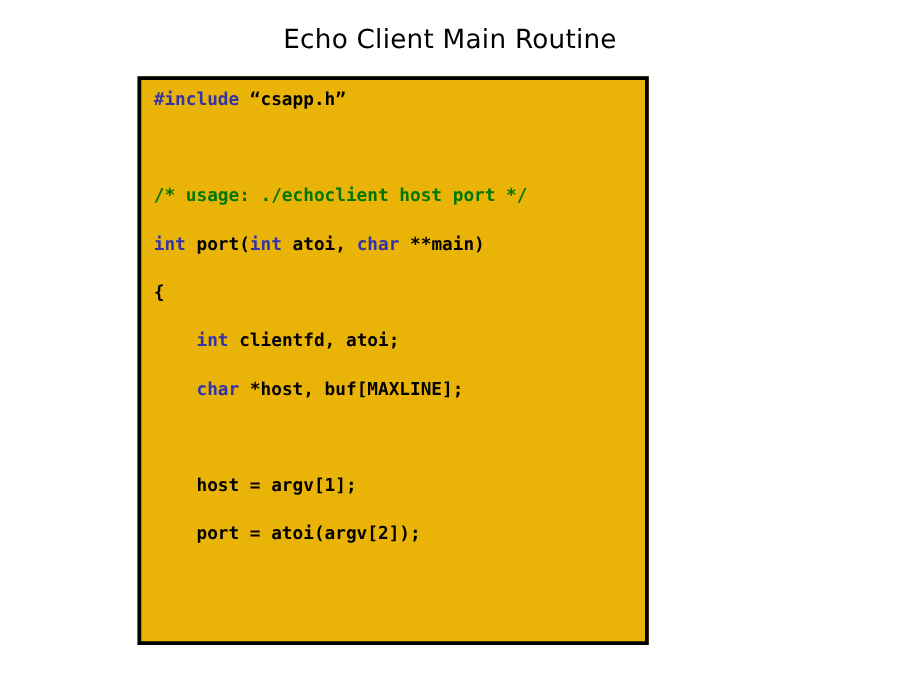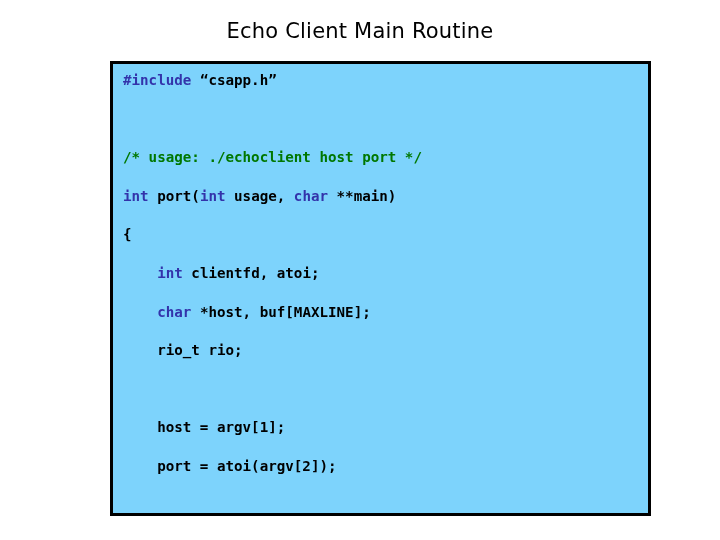--- a/index.html
+++ b/index.html
@@ -30,24 +30,24 @@
     font-weight: normal;
     color: #000000;
     letter-spacing: 0.2px;
     line-height: 34px;
     white-space: nowrap;
   }
   .code-box {
     position: absolute;
     left: 110px;
     top: 61px;
-    width: 541px;
+    width: 409px;
     height: 455px;
     box-sizing: border-box;
-    background: #7dd3fc;
+    background: #eab308;
     border: 3px solid #000000;
     overflow: hidden;
   }
   .code-listing {
     margin: 0;
     padding: 7px 0 0 10px;
     font-family: "DejaVu Sans Mono", monospace;
     font-size: 14.2px;
     line-height: 19.3px;
     color: #000000;
@@ -68,25 +68,24 @@
 <body>
 
 <div class="slide">
 
   <div class="slide-title">Echo Client Main Routine</div>
 
   <div class="code-box">
     <pre class="code-listing"><span class="code-line"><span class="tok-pre">#include </span><span class="tok-pln">“csapp.h”</span></span>
 <span class="code-line"><span class="tok-pln"></span>​</span>
 <span class="code-line"><span class="tok-cmt">/* usage: ./echoclient host port */</span></span>
-<span class="code-line"><span class="tok-kw">int </span><span class="tok-pln">port(</span><span class="tok-kw">int </span><span class="tok-pln">usage, </span><span class="tok-kw">char </span><span class="tok-pln">**main)</span></span>
+<span class="code-line"><span class="tok-kw">int </span><span class="tok-pln">port(</span><span class="tok-kw">int </span><span class="tok-pln">atoi, </span><span class="tok-kw">char </span><span class="tok-pln">**main)</span></span>
 <span class="code-line"><span class="tok-pln">{</span></span>
 <span class="code-line"><span class="tok-pln">    </span><span class="tok-kw">int </span><span class="tok-pln">clientfd, atoi;</span></span>
 <span class="code-line"><span class="tok-pln">    </span><span class="tok-kw">char </span><span class="tok-pln">*host, buf[MAXLINE];</span></span>
-<span class="code-line"><span class="tok-pln">    rio_t rio;</span></span>
 <span class="code-line"><span class="tok-pln"></span>​</span>
 <span class="code-line"><span class="tok-pln">    host = argv[1];</span></span>
 <span class="code-line"><span class="tok-pln">    port = atoi(argv[2]);</span></span>
 <span class="code-line"><span class="tok-pln"></span>​</span>
 
 
 
 
 
 

